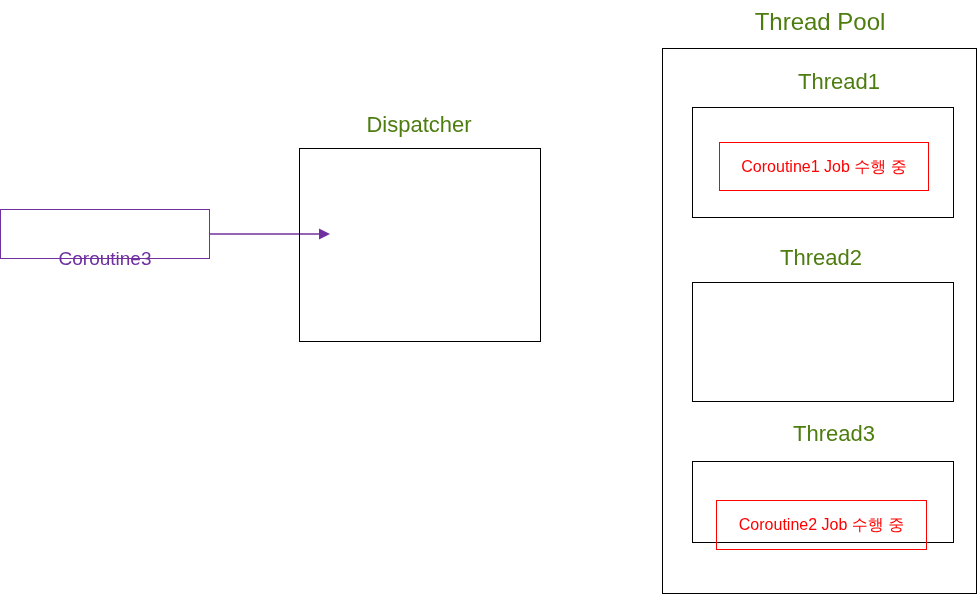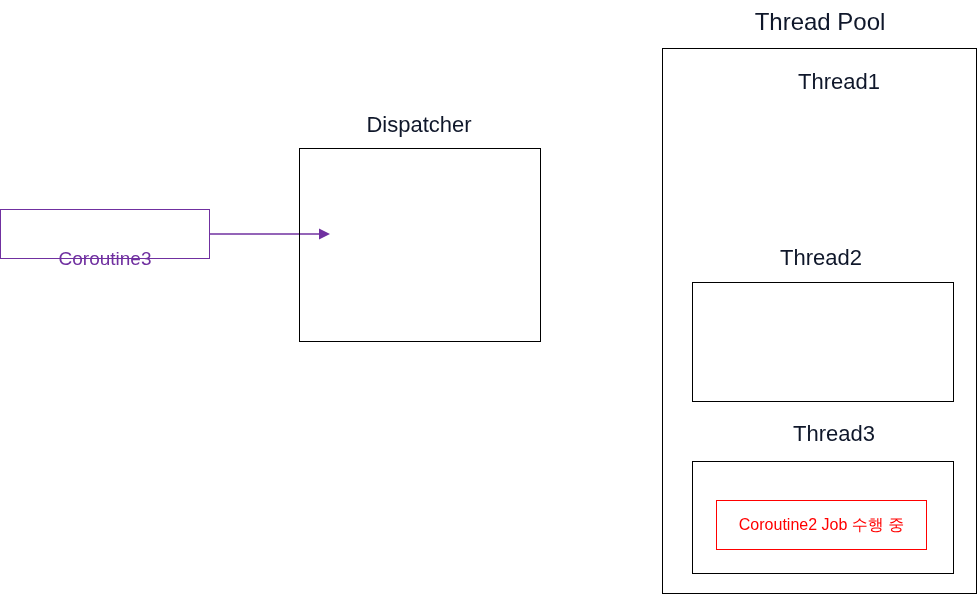--- a/index.html
+++ b/index.html
@@ -16,21 +16,21 @@
     position: relative;
     width: 978px;
     height: 595px;
     background: #ffffff;
     overflow: hidden;
   }
   .label {
     position: absolute;
     white-space: nowrap;
     text-align: center;
-    color: #0f172a;
+    color: #4d7c0f;
     font-weight: 400;
     line-height: 1;
   }
   .box {
     position: absolute;
     box-sizing: border-box;
     background: transparent;
   }
   .box-black {
     border: 1px solid #000000;
@@ -90,28 +90,33 @@
 
   <div class="box box-black" style="left:299px; top:148px; width:242px; height:194px;">
     <div class="box-text"></div>
   </div>
 
   <div class="label title-threadpool" style="left:740px; top:10px; width:160px;">Thread Pool</div>
 
   <div class="box box-black" style="left:662px; top:48px; width:315px; height:546px;">
 
     <div class="label title-thread" style="left:96px; top:22px; width:160px;">Thread1</div>
+    <div class="box box-black" style="left:29px; top:58px; width:262px; height:111px;">
+      <div class="box box-red" style="left:26px; top:34px; width:210px; height:49px;">
+        <div class="box-text job-text txt-red">Coroutine1 Job 수행 중</div>
+      </div>
+    </div>
 
     <div class="label title-thread" style="left:78px; top:198px; width:160px;">Thread2</div>
     <div class="box box-black" style="left:29px; top:233px; width:262px; height:120px;">
       <div class="box-text job-text txt-red"></div>
     </div>
 
     <div class="label title-thread" style="left:91px; top:374px; width:160px;">Thread3</div>
-    <div class="box box-black" style="left:29px; top:412px; width:262px; height:113px;">
+    <div class="box box-black" style="left:29px; top:412px; width:262px; height:82px;">
       <div class="box box-red" style="left:23px; top:38px; width:211px; height:50px;">
         <div class="box-text job-text txt-red">Coroutine2 Job 수행 중</div>
       </div>
     </div>
 
   </div>
 
 </div>
 
 </body></html>

